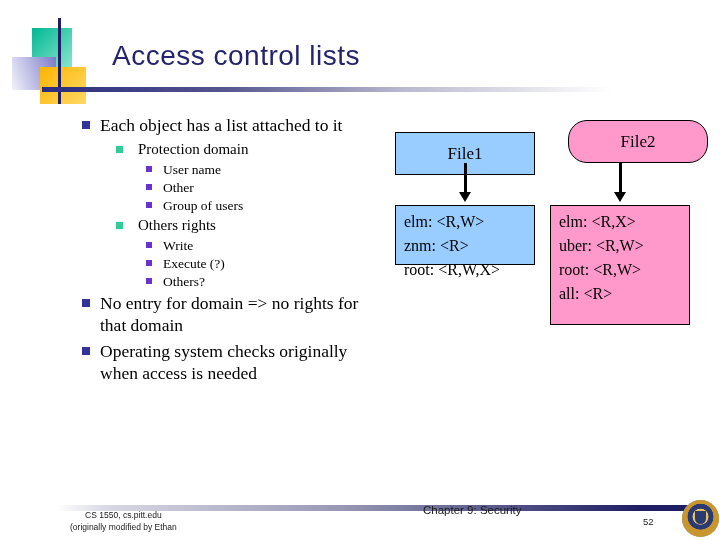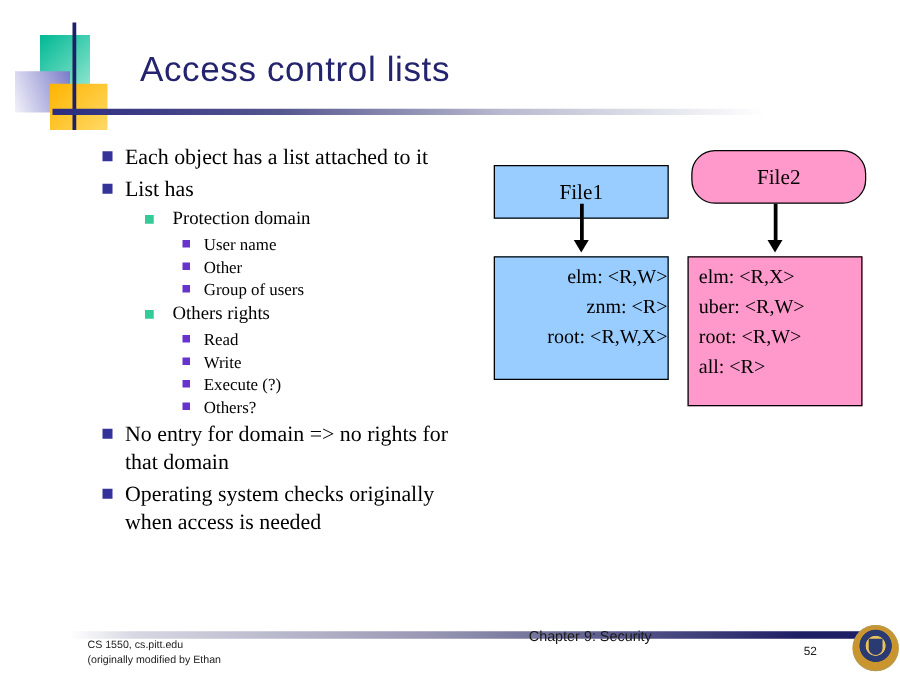--- a/index.html
+++ b/index.html
@@ -41,21 +41,21 @@
   .acl{padding:4px 0 0 8px;font-size:16px;}
   .acl div{line-height:24px;white-space:nowrap;}
   .arrow{position:absolute;width:2.5px;background:#000;}
   .arrow::after{content:"";position:absolute;left:50%;bottom:-9px;transform:translateX(-50%);
         border-left:6px solid transparent;border-right:6px solid transparent;border-top:10px solid #000;}
 
   
   .hbar-footer{position:absolute;left:56px;top:505px;width:634px;height:6px;
         background:linear-gradient(to right,rgba(255,255,255,0) 0%,#d8d8e4 8%,#9898b4 45%,#1e1e64 92%,#1e1e64 100%);}
   .footer-left{position:absolute;left:70px;top:510px;font-family:"Liberation Sans",sans-serif;
-        font-size:8.5px;line-height:11.5px;color:#1a1a1a;}
+        font-size:8.5px;line-height:11.5px;color:#1a1a1a;text-align:center;}
   .footer-center{position:absolute;left:423px;top:504px;font-family:"Liberation Sans",sans-serif;
         font-size:11.5px;color:#1a1a1a;}
   .footer-page{position:absolute;left:643px;top:516px;font-family:"Liberation Sans",sans-serif;
         font-size:9.5px;color:#1a1a1a;}
 
   
   .seal{position:absolute;left:682px;top:500px;width:37px;height:37px;border-radius:50%;
         background:radial-gradient(circle at 50% 45%, #e8c15a 0 28%, #2a3a72 30% 46%, #c9952c 48% 78%, #8a6a1e 80% 100%);
         box-shadow:0 0 0 1px #b89a4e inset;}
   .seal .shield{position:absolute;left:13px;top:11px;width:11px;height:13px;background:#2a3a72;
@@ -71,47 +71,39 @@
   <div class="deco-square sq-orange"></div>
   <div class="vline"></div>
   <div class="hbar-title"></div>
   <div class="title">Access control lists</div>
 
   <div class="bullets">
     <div class="row l1">
       <span class="bul"></span>
       <span class="txt">Each object has a list attached to it</span>
     </div>
-    <div class="row l1">
-      <span class="bul"></span>
-      <span class="txt">List has</span>
-    </div>
     <div class="row l2">
       <span class="bul"></span>
       <span class="txt">Protection domain</span>
     </div>
     <div class="row l3">
       <span class="bul"></span>
       <span class="txt">User name</span>
     </div>
     <div class="row l3">
       <span class="bul"></span>
       <span class="txt">Other</span>
     </div>
     <div class="row l3">
       <span class="bul"></span>
       <span class="txt">Group of users</span>
     </div>
     <div class="row l2">
       <span class="bul"></span>
       <span class="txt">Others rights</span>
-    </div>
-    <div class="row l3">
-      <span class="bul"></span>
-      <span class="txt">Read</span>
     </div>
     <div class="row l3">
       <span class="bul"></span>
       <span class="txt">Write</span>
     </div>
     <div class="row l3">
       <span class="bul"></span>
       <span class="txt">Execute (?)</span>
     </div>
     <div class="row l3">
@@ -124,28 +116,28 @@
     </div>
     <div class="row l1">
       <span class="bul"></span>
       <span class="txt">Operating system checks originally when access is needed</span>
     </div>
   </div>
 
   <div class="filebox file-head blue" style="left:395px;top:132px;width:140px;height:43px;">
     <span>File1</span>
   </div>
-  <div class="filebox file-head pink" style="left:553px;top:120px;width:140px;height:43px;border-radius:19px;">
+  <div class="filebox file-head pink" style="left:568px;top:120px;width:140px;height:43px;border-radius:19px;">
     <span>File2</span>
   </div>
 
   <div class="arrow" style="left:464px;top:163px;height:30px;"></div>
   <div class="arrow" style="left:619px;top:163px;height:30px;"></div>
 
-  <div class="filebox acl blue" style="left:395px;top:205px;width:140px;height:99px;text-align:right;">
+  <div class="filebox acl blue" style="left:395px;top:205px;width:140px;height:60px;">
     <div>elm: &lt;R,W&gt;</div>
     <div>znm: &lt;R&gt;</div>
     <div>root: &lt;R,W,X&gt;</div>
   </div>
   <div class="filebox acl pink" style="left:550px;top:205px;width:140px;height:120px;">
     <div>elm: &lt;R,X&gt;</div>
     <div>uber: &lt;R,W&gt;</div>
     <div>root: &lt;R,W&gt;</div>
     <div>all: &lt;R&gt;</div>
   </div>

